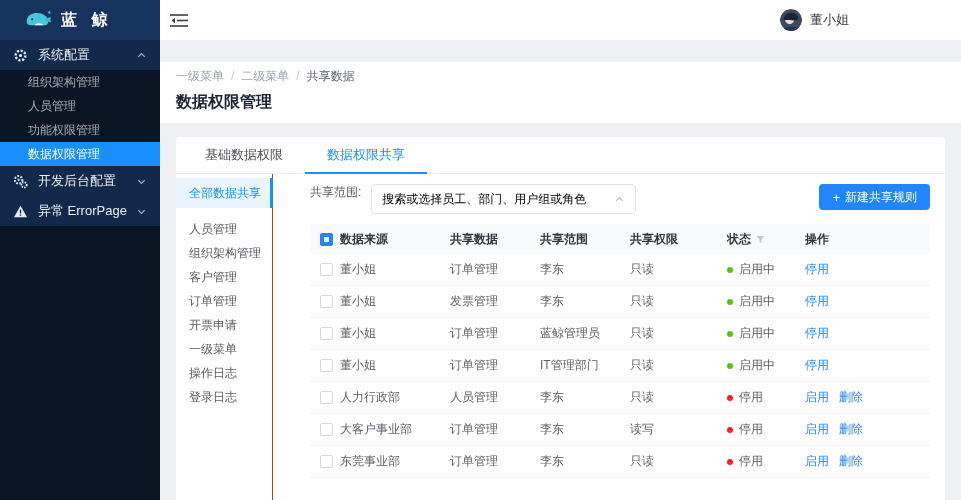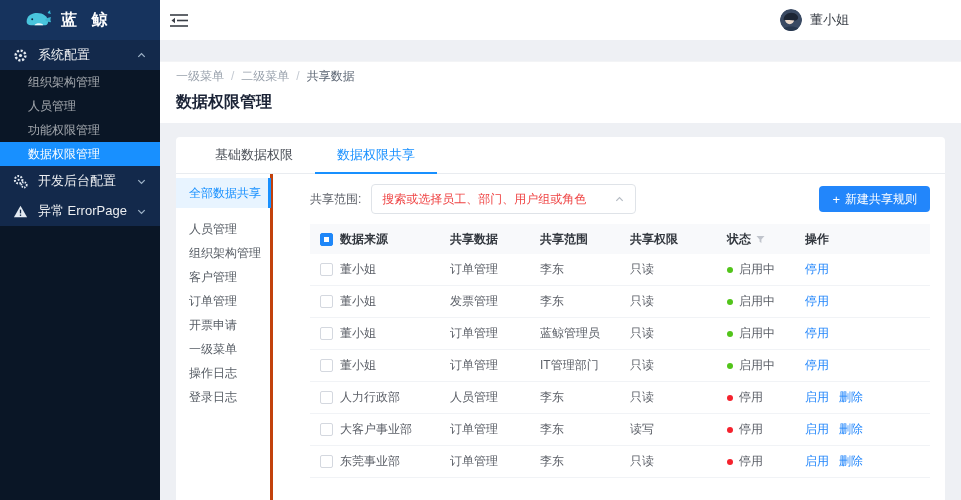--- a/index.html
+++ b/index.html
@@ -31,36 +31,36 @@
   .avatar{width:22px;height:22px;border-radius:50%;overflow:hidden;display:flex;}
   .page-head{background:#fff;padding:7px 0 11px 16px;border-top:1px solid #f3f4f6;flex-shrink:0;margin-top:21px;}
   .crumbs{display:flex;gap:7px;font-size:12px;color:#99a1ac;line-height:14px;}
   .crumbs .sep{color:#c4cad2;}
   .crumbs .crumb.last{color:#5a6472;}
   .crumb{cursor:pointer;}
   .page-title{margin-top:9px;font-size:16px;font-weight:bold;color:#1b2336;line-height:20px;}
 
   .content{flex:1;padding:14px 16px 0 16px;min-height:0;}
   .card{background:#fff;border-radius:4px 4px 0 0;height:100%;display:flex;flex-direction:column;overflow:hidden;}
-  .tabs{display:flex;height:37px;border-bottom:1px solid #e9ecf0;padding-left:17px;flex-shrink:0;}
+  .tabs{display:flex;height:37px;border-bottom:1px solid #e9ecf0;padding-left:7px;flex-shrink:0;}
   .tab{padding:0 22px;line-height:36px;font-size:13px;color:#4a4f57;position:relative;cursor:pointer;white-space:nowrap;}
   .tab.active{color:var(--accent);}
   .tab.active::after{content:"";position:absolute;left:0;right:0;bottom:-1px;height:2px;background:var(--accent);}
 
   .card-body{display:flex;flex:1;min-height:0;}
-  .inner-menu{width:97px;flex-shrink:0;border-right:3px solid #c2410c;padding-top:4px;}
+  .inner-menu{width:97px;flex-shrink:0;border-right:1px solid #c2410c;padding-top:4px;}
   .imenu-active{height:30px;line-height:30px;padding-left:13px;font-size:12px;color:var(--accent);background:#e8f4ff;position:relative;margin-bottom:9px;cursor:pointer;white-space:nowrap;}
   .imenu-active::after{content:"";position:absolute;right:-1px;top:0;bottom:0;width:3px;background:var(--accent);}
   .imenu-item{height:24px;line-height:24px;padding-left:13px;font-size:12px;color:#565c64;cursor:pointer;white-space:nowrap;}
 
   .panel{flex:1;min-width:0;padding:10px 15px 0 37px;}
-  .filter-row{display:flex;align-items:center;height:30px;}
+  .filter-row{display:flex;align-items:flex-start;height:30px;}
   .filter-label{font-size:12px;color:#5a5e66;margin-right:10px;white-space:nowrap;}
   .select{width:265px;height:30px;border:1px solid #dfe3e8;border-radius:4px;background:#fff;display:flex;align-items:center;padding:0 10px;cursor:pointer;}
-  .select .ph{flex:1;font-size:12px;color:#ef4444;white-space:nowrap;overflow:hidden;}
+  .select .ph{flex:1;font-size:12px;color:#000000;white-space:nowrap;overflow:hidden;}
   .select .chev-up{width:11px;height:11px;color:#b6bcc4;display:flex;flex-shrink:0;}
   .btn-primary{margin-left:auto;height:26px;padding:0 13px;background:#2286fb;border:none;border-radius:4px;color:#fff;font-size:12px;display:flex;align-items:center;gap:5px;cursor:pointer;white-space:nowrap;}
   .btn-primary .plus{font-size:13px;line-height:1;}
 
   .table{margin-top:10px;}
   .thead,.trow{display:grid;grid-template-columns:30px 110px 90px 90px 97px 78px 1fr;align-items:center;}
   .thead{height:30px;background:#f8f9fb;font-size:12px;font-weight:bold;color:#32373e;}
   .trow{height:32px;border-bottom:1px solid #f1f3f6;font-size:12px;color:#5a5e66;}
   .cb{width:13px;height:13px;border:1px solid #d4d8df;border-radius:2px;background:#fff;margin-left:10px;cursor:pointer;}
   .cb.ind{background:#1f87f8;border-color:#1f87f8;position:relative;}

